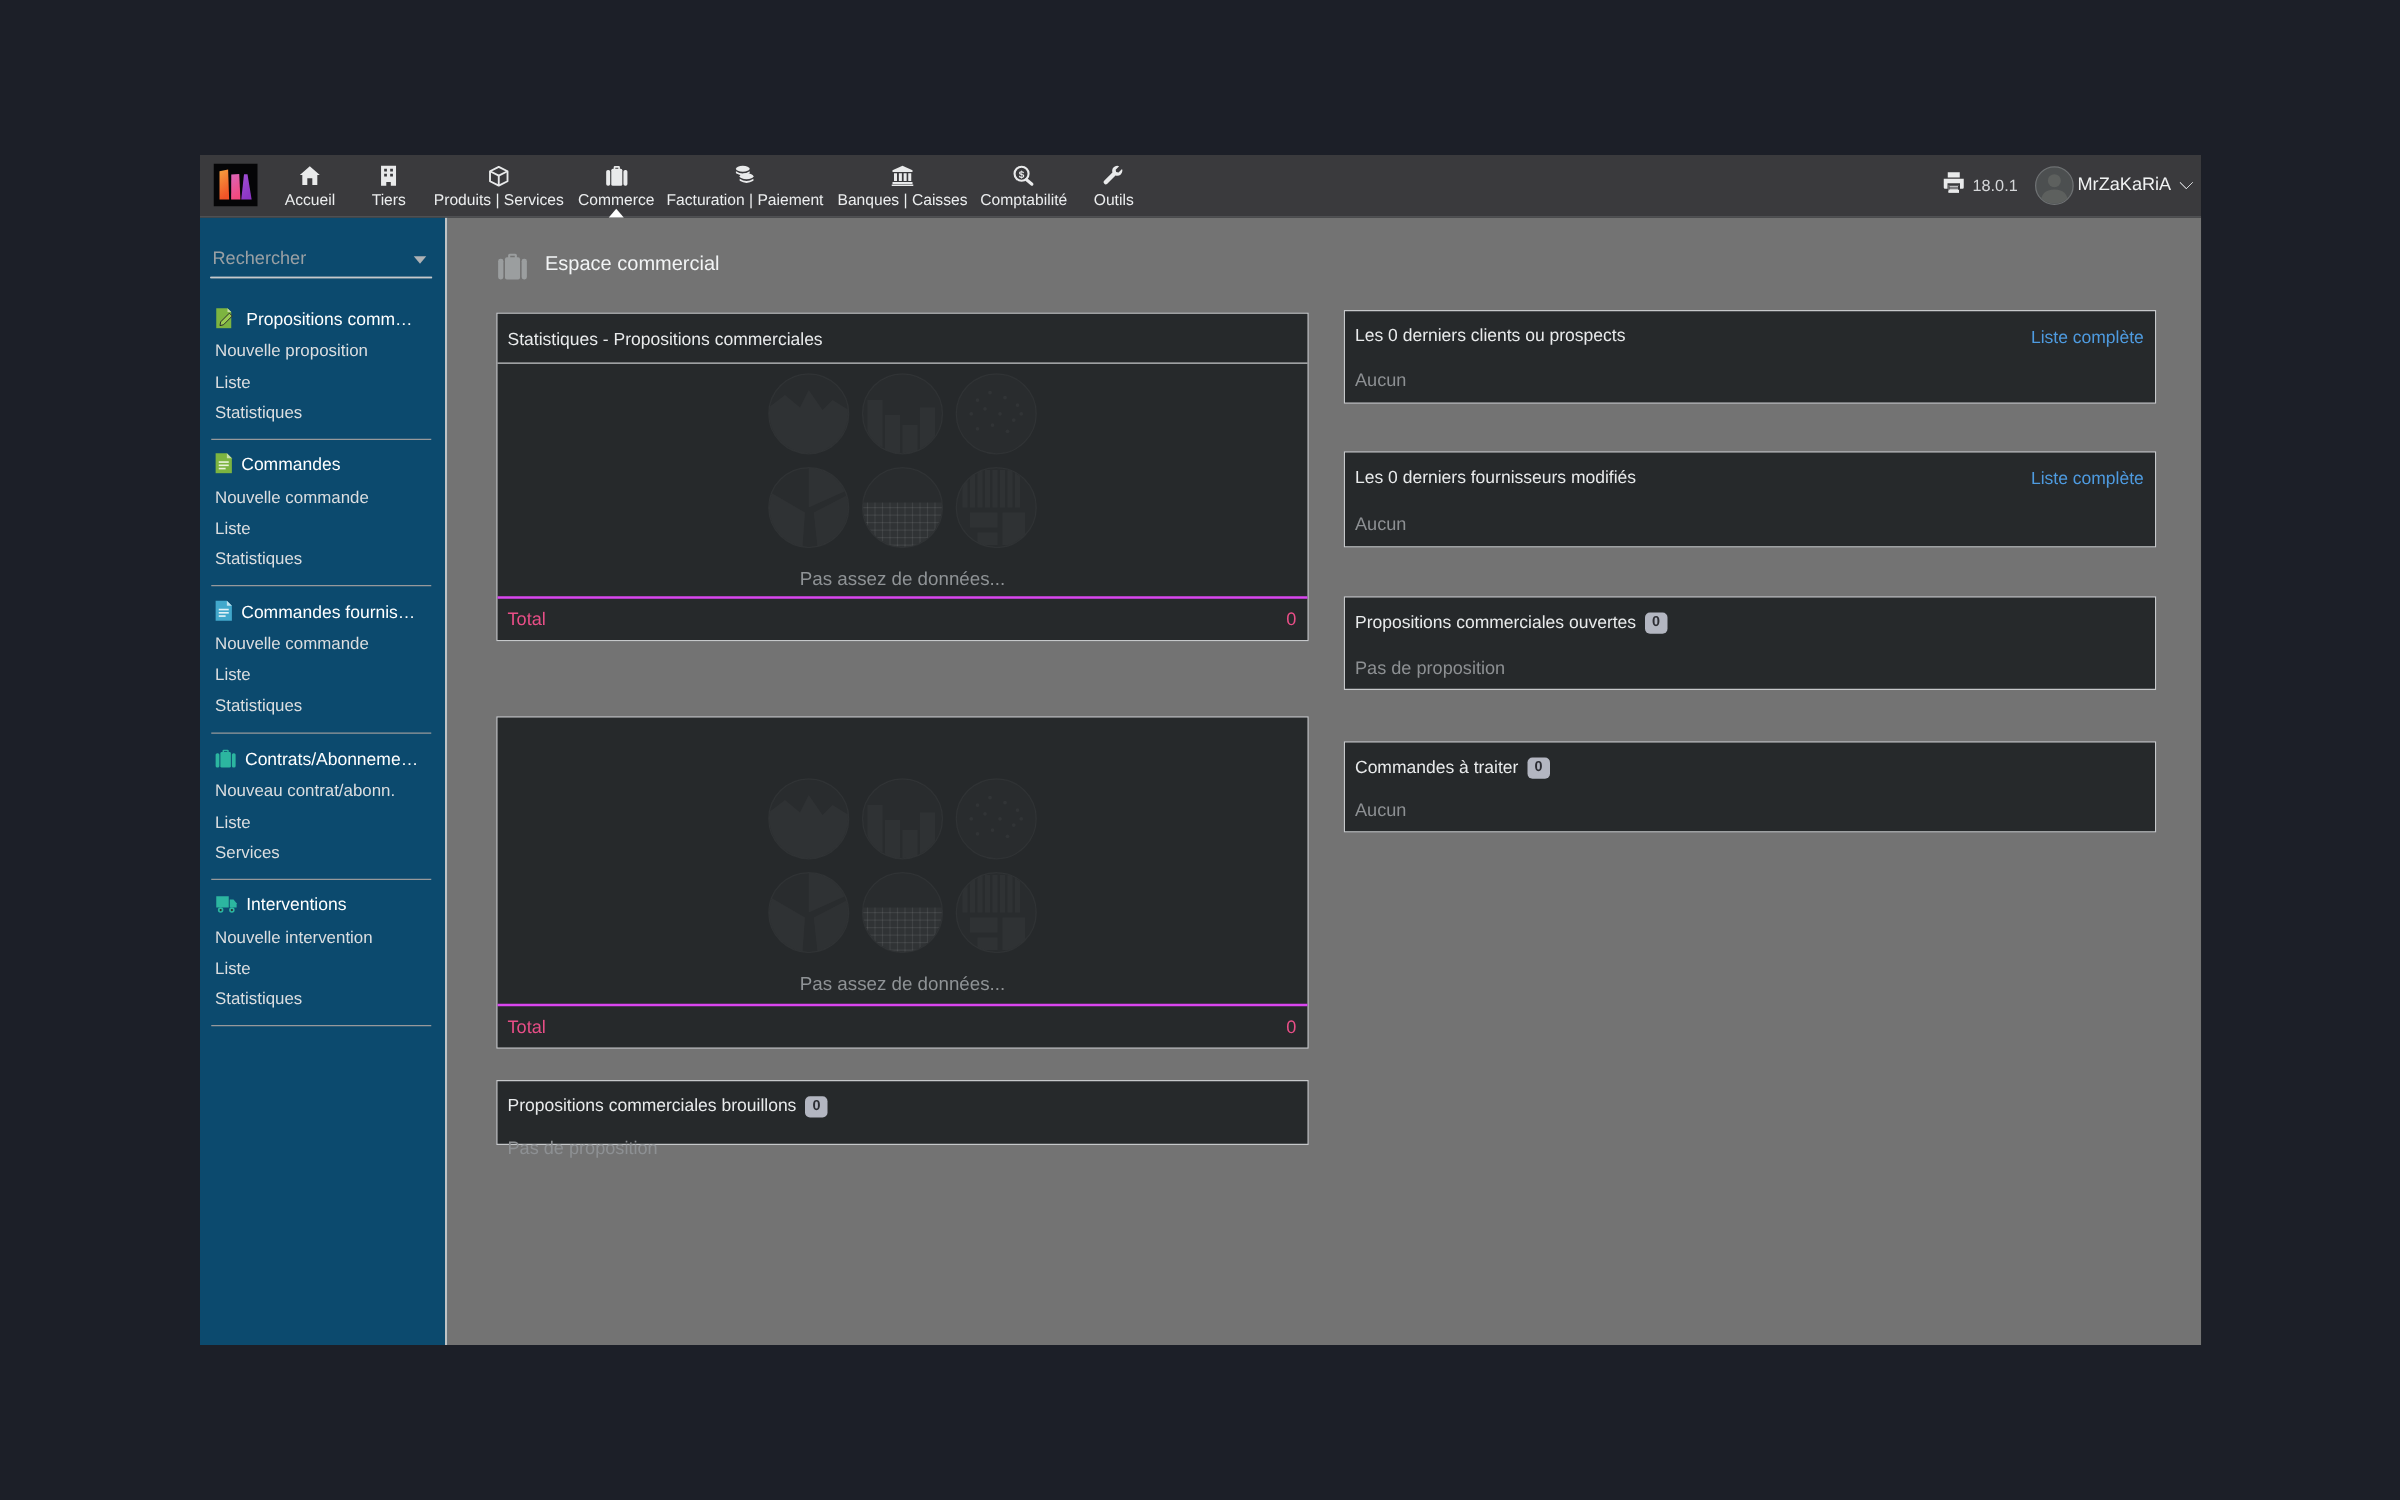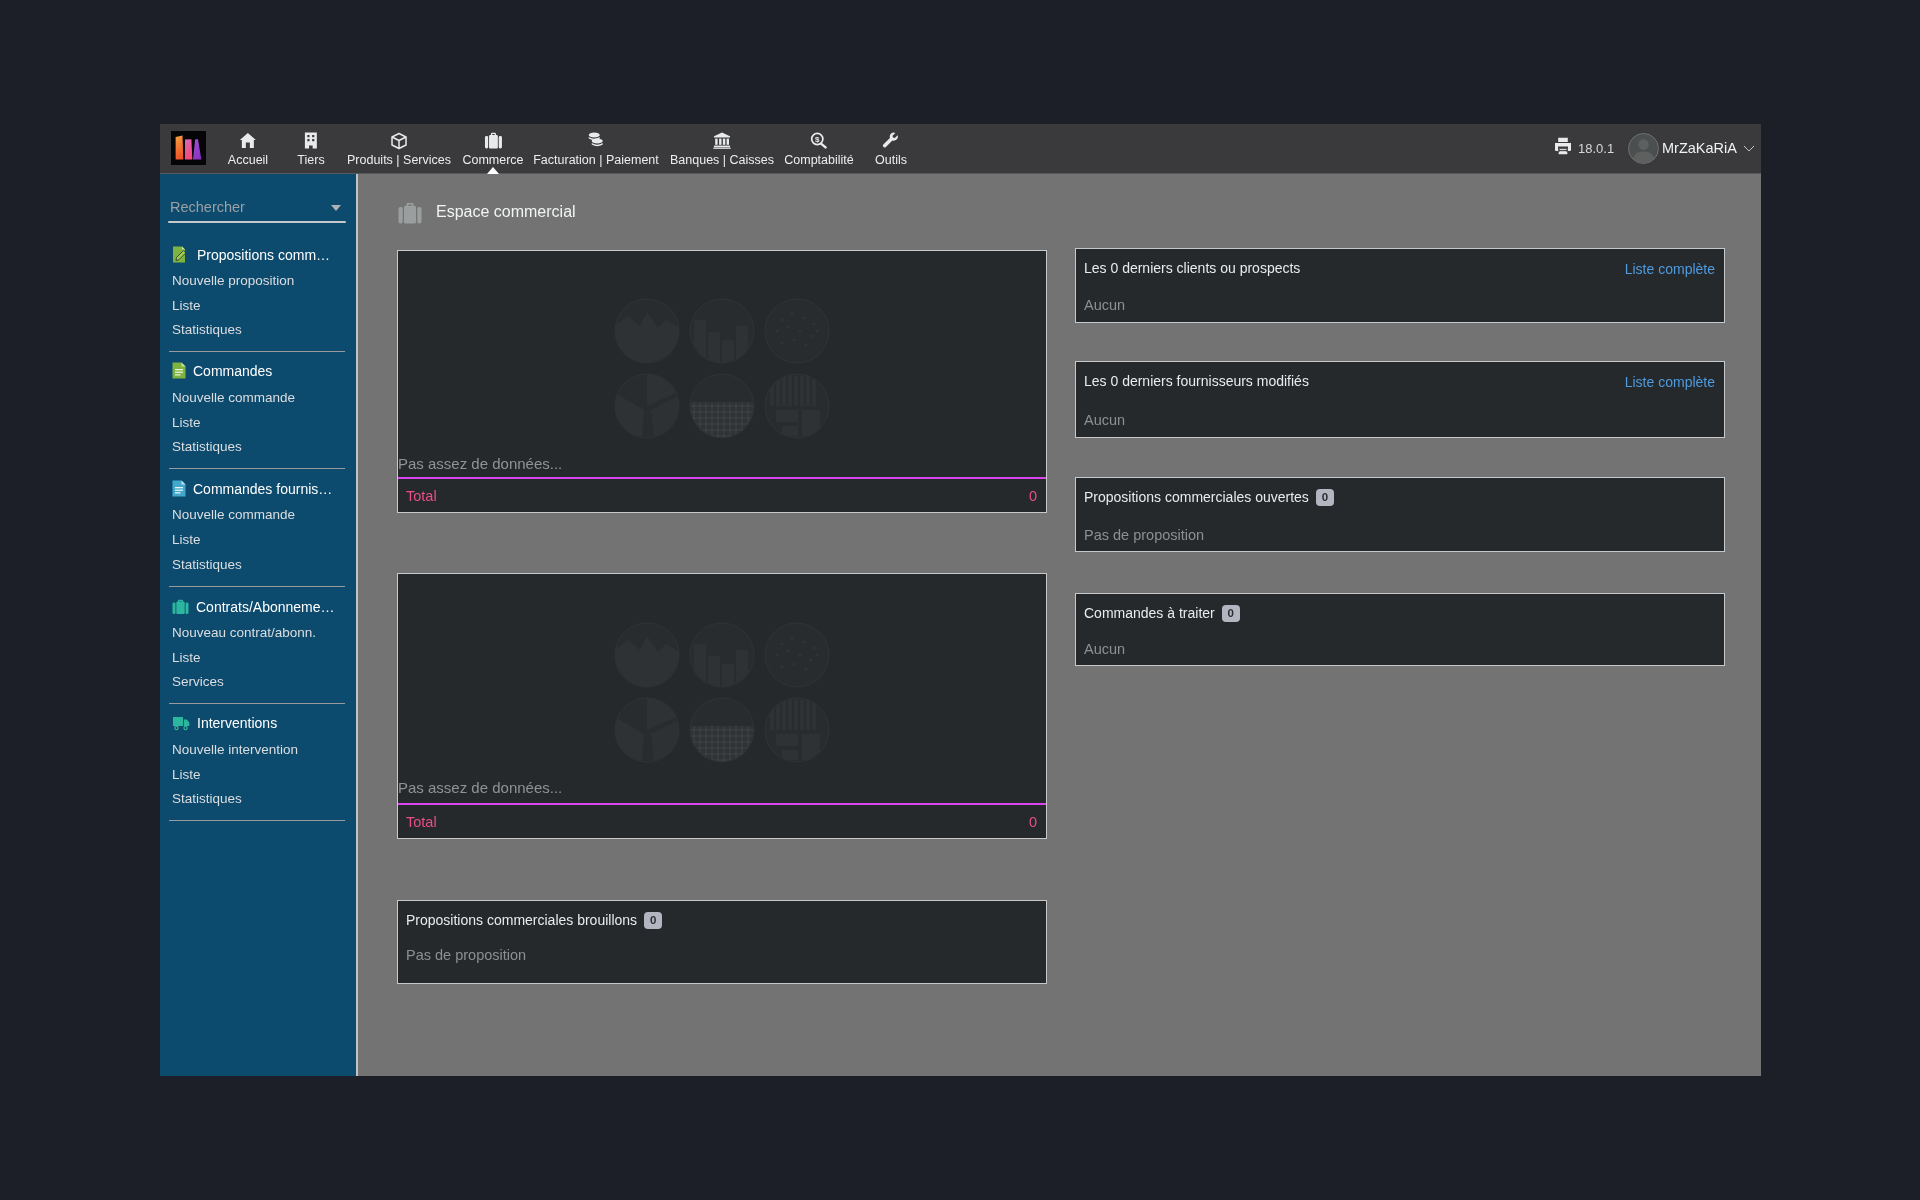--- a/index.html
+++ b/index.html
@@ -29,21 +29,21 @@
 
 #main{position:absolute;left:198px;top:50px;width:1403px;height:902px;background:#737373}
 #ptitle{position:absolute;left:78px;top:29px;font-size:16px;color:#f2f4f5}
 #ptico{position:absolute;left:40px;top:28px}
 .panel{position:absolute;background:#26292b;border:1px solid #c6c8ca}
 .ph{height:40px;line-height:40px;padding:0 8px;font-size:14px;color:#e9ebec;border-bottom:1px solid #c6c8ca;white-space:nowrap}
 .ph2{height:40px;line-height:42px;padding:0 8px;font-size:14px;color:#e9ebec;white-space:nowrap}
 .pfoot{position:absolute;left:0;right:0;bottom:0;height:35px;border-top:2px solid #d946ef;font-size:14.5px;color:#e84e87}
 .pfoot .tl{position:absolute;left:8px;top:9px}
 .pfoot .tr{position:absolute;right:9px;top:9px}
-.nodata{position:absolute;left:0;width:100%;text-align:left;font-size:15px;color:#8f9396}
+.nodata{position:absolute;left:0;width:100%;text-align:center;font-size:15px;color:#8f9396}
 .wm{position:absolute;left:50%;transform:translateX(-50%)}
 .mtitle{position:absolute;left:8px;top:11px;font-size:14px;color:#e9ebec;white-space:nowrap}
 .mbody{position:absolute;left:8px;font-size:14.5px;color:#8d9093;white-space:nowrap}
 .lc{position:absolute;right:9px;top:12px;font-size:14px;color:#4e9be0}
 .badge{display:inline-block;min-width:18px;height:17px;line-height:17px;background:#b3b6c1;color:#2c2d33;font-size:11.5px;font-weight:bold;text-align:center;border-radius:4px;vertical-align:1px;margin-left:7px;padding:0 2px}
 </style>
 </head>
 <body>
 <svg width="0" height="0" style="position:absolute">
 <defs>
@@ -194,20 +194,21 @@
   <div id="main">
     <div id="ptico"><svg width="24" height="22" viewBox="0 0 24 22" fill="#9b9e9f">
           <rect x="0.5" y="5" width="4.2" height="16.5" rx="1.9"></rect>
           <rect x="19.3" y="5" width="4.2" height="16.5" rx="1.9"></rect>
           <rect x="6" y="3.8" width="12" height="17.7" rx="1.5"></rect>
           <path d="M8.5 4.4 L8.5 2.2 Q8.5 0.9 9.8 0.9 L14.2 0.9 Q15.5 0.9 15.5 2.2 L15.5 4.4 L13.8 4.4 L13.8 2.6 L10.2 2.6 L10.2 4.4 Z"></path>
         </svg></div>
     <div id="ptitle">Espace commercial</div>
 
     <div class="panel" style="left:39px;top:76px;width:650px;height:263px">
+      <div class="ph">Statistiques - Propositions commerciales</div>
       <div class="wm" style="top:47px"><svg width="216" height="141">
             <use href="#wmk"></use>
           </svg></div>
       <div class="nodata" style="top:204px">Pas assez de données...</div>
       <div class="pfoot">
           <span class="tl">Total</span>
           <span class="tr">0</span>
         </div>
     </div>
 
@@ -215,21 +216,21 @@
       <div class="wm" style="top:48px"><svg width="216" height="141">
             <use href="#wmk"></use>
           </svg></div>
       <div class="nodata" style="top:205px">Pas assez de données...</div>
       <div class="pfoot">
           <span class="tl">Total</span>
           <span class="tr">0</span>
         </div>
     </div>
 
-    <div class="panel" style="left:39px;top:726px;width:650px;height:84px">
+    <div class="panel" style="left:39px;top:690px;width:650px;height:52px">
       <div class="mtitle">Propositions commerciales brouillons<span class="badge">0</span></div>
       <div class="mbody" style="top:46px">Pas de proposition</div>
     </div>
 
 
     <div class="panel" style="left:717px;top:74px;width:650px;height:75px">
       <div class="mtitle">Les 0 derniers clients ou prospects</div>
       <div class="lc">Liste complète</div>
       <div class="mbody" style="top:48px">Aucun</div>
     </div>

